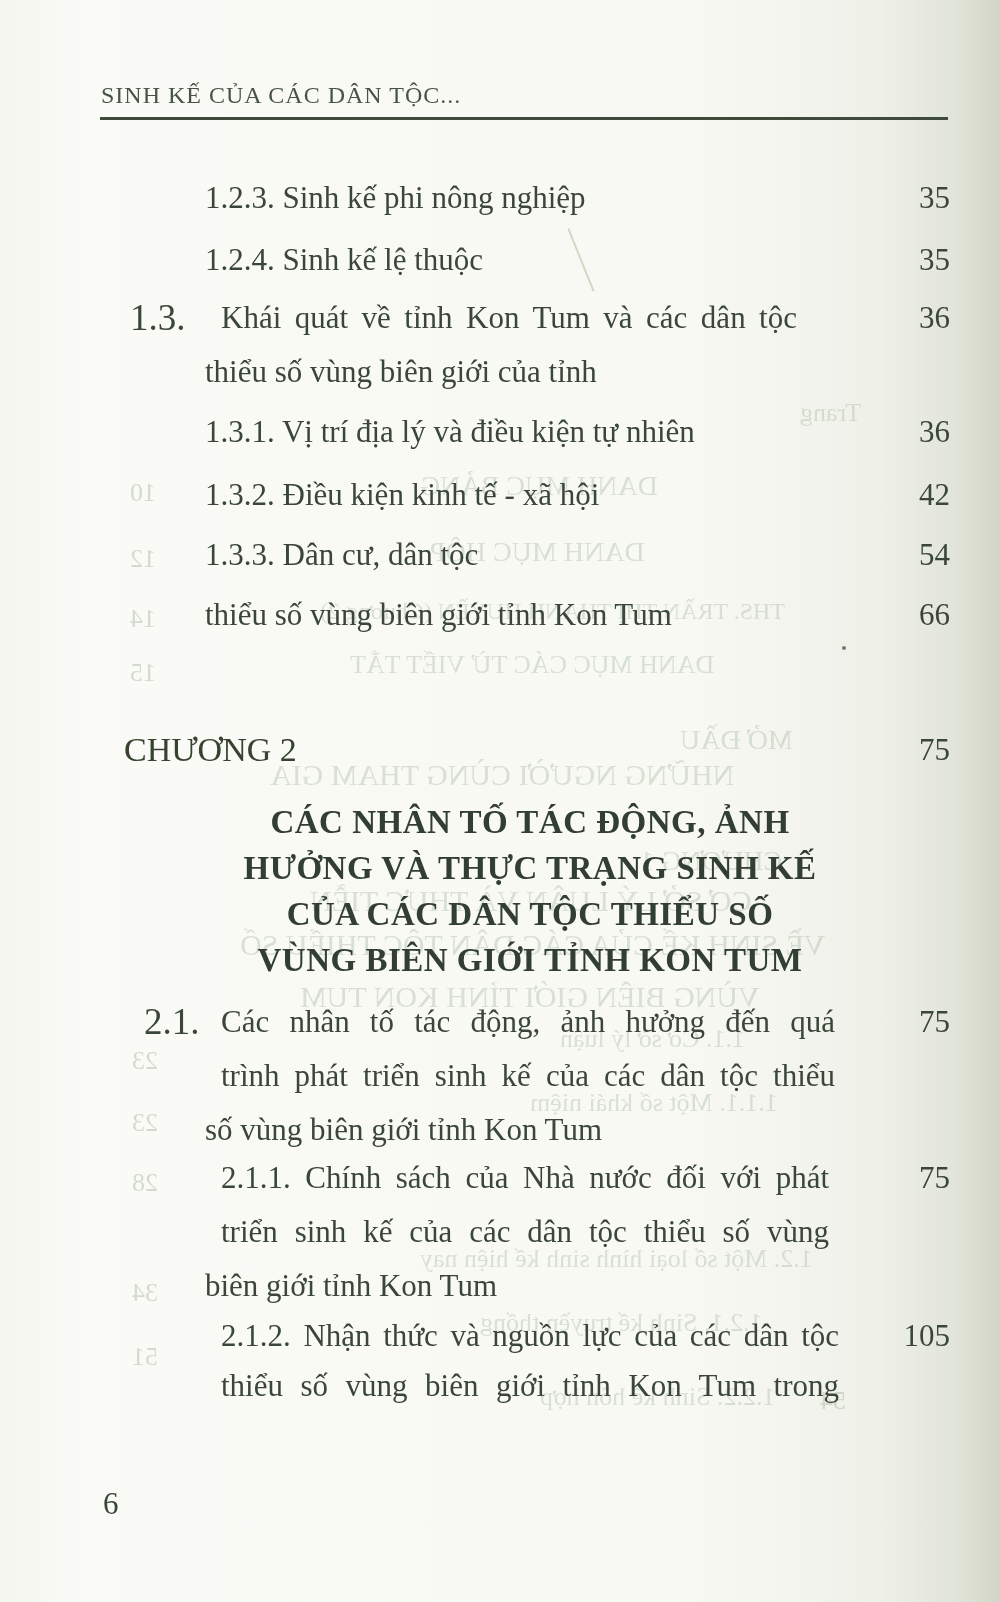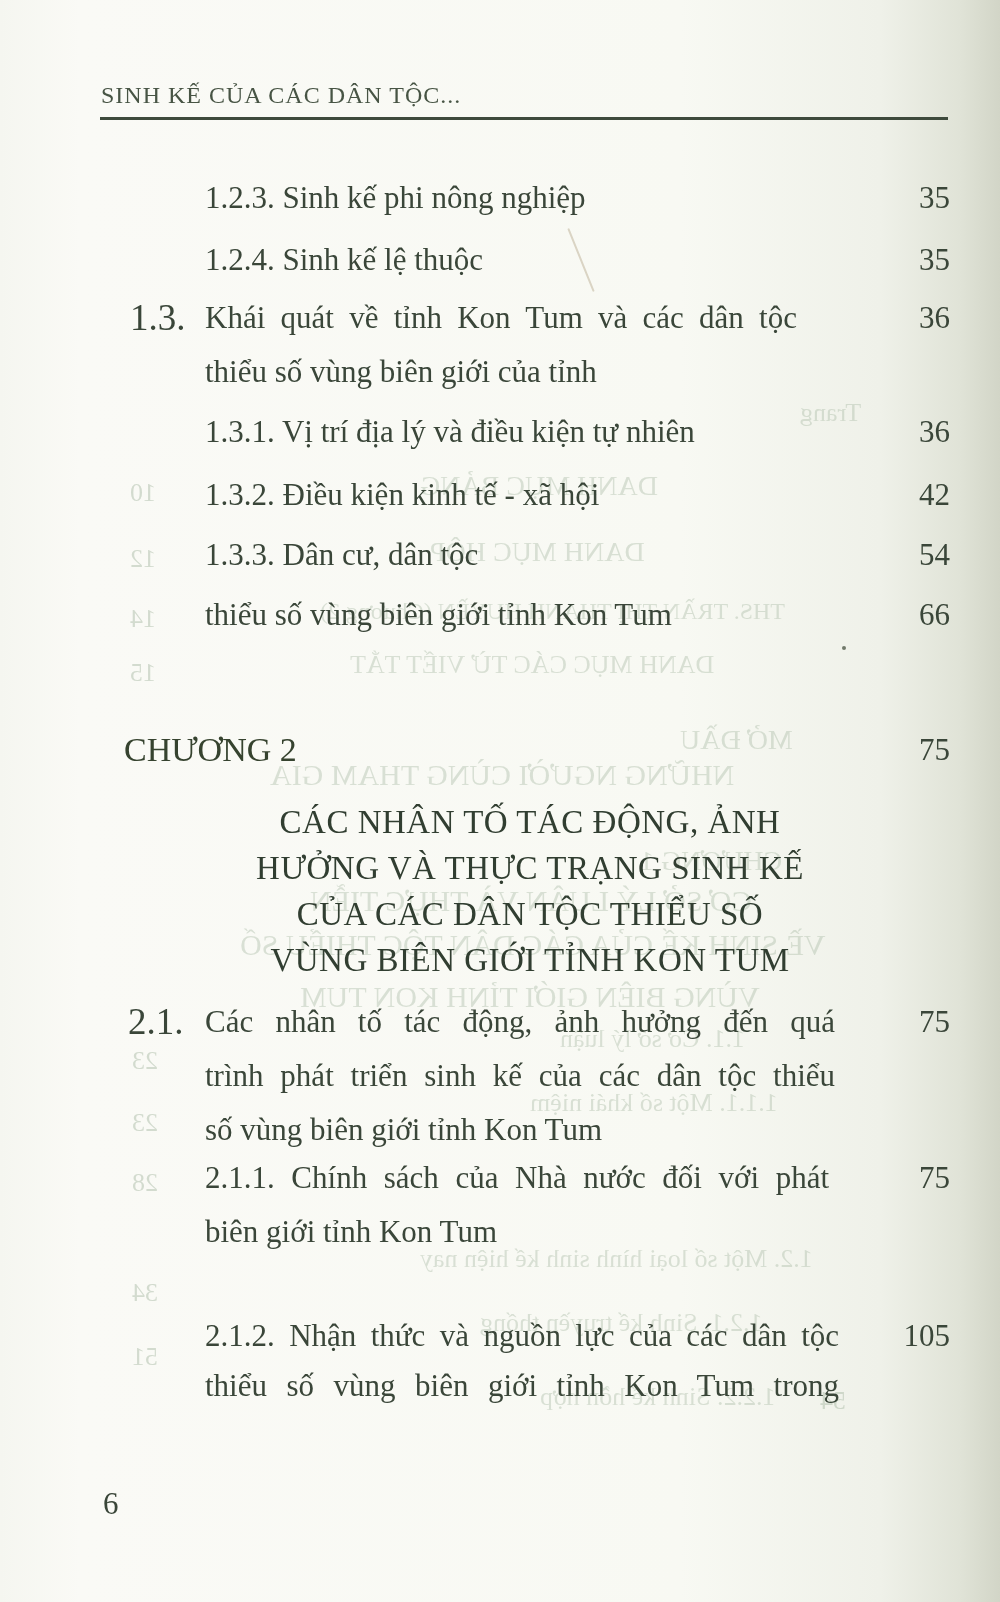--- a/index.html
+++ b/index.html
@@ -22,34 +22,34 @@
   .headrule{
     position:absolute;left:100px;top:117px;width:848px;height:3px;
     background:#3e4a3c;
   }
   
   .entry{position:absolute;left:0;width:1000px;}
   .entry .num-hang{position:absolute;left:130px;top:0;font-size:37px;line-height:54px;}
   .entry .txt{position:absolute;left:205px;top:0;font-size:31px;line-height:54px;}
   .entry .ln{white-space:nowrap;}
   .entry .txt.wrap .ln{white-space:normal;}
-  .just{text-align:justify;text-align-last:justify;white-space:normal !important;}
+  .just{text-align:justify;text-align-last:justify;white-space:normal !important;margin-left:16px;}
   .entry .pg{
     position:absolute;right:50px;top:0;font-size:31px;line-height:54px;
     text-align:right;min-width:80px;
   }
   .lh50 .num-hang,.lh50 .txt,.lh50 .pg{line-height:50px;}
   
   .chap-label{
     position:absolute;left:124px;top:728px;width:800px;
     text-align:left;font-size:34px;line-height:44px;color:#36432f;
   }
   .chap-title{
     position:absolute;left:130px;top:799px;width:800px;
-    text-align:center;font-weight:normal;font-size:33px;line-height:46px;
+    text-align:center;font-weight:bold;font-size:33px;line-height:46px;
     color:#313e31;letter-spacing:.5px;
   }
   .chap-pg{
     position:absolute;right:50px;top:728px;font-size:31px;line-height:44px;
     text-align:right;min-width:80px;
   }
   
   .folio{position:absolute;left:103px;top:1486px;font-size:31px;}
   
   .ghost{
@@ -163,32 +163,33 @@
   <div class="chap-label">CHƯƠNG 2</div>
   <div class="chap-pg">75</div>
   <div class="chap-title">
     <div>CÁC NHÂN TỐ TÁC ĐỘNG, ẢNH</div>
     <div>HƯỞNG VÀ THỰC TRẠNG SINH KẾ</div>
     <div>CỦA CÁC DÂN TỘC THIỂU SỐ</div>
     <div>VÙNG BIÊN GIỚI TỈNH KON TUM</div>
   </div>
 
   <div class="entry" style="top:995px;">
-    <div class="num-hang" style="left:128px;">2.1.</div>
+    <div class="num-hang" style="left:144px;">2.1.</div>
     <div class="txt wrap" style="width:630px;">
       <div class="ln just">Các nhân tố tác động, ảnh hưởng đến quá</div>
       <div class="ln just">trình phát triển sinh kế của các dân tộc thiểu</div>
       <div class="ln">số vùng biên giới tỉnh Kon Tum</div>
     </div>
     <div class="pg">75</div>
   </div>
 
   <div class="entry" style="top:1151px;">
     <div class="txt wrap" style="width:624px;">
       <div class="ln just"><span>2.1.1.</span> <span>Chính sách của Nhà nước đối với phát</span></div>
+      <div class="ln just">triển sinh kế của các dân tộc thiểu số vùng</div>
       <div class="ln">biên giới tỉnh Kon Tum</div>
     </div>
     <div class="pg">75</div>
   </div>
 
   <div class="entry lh50" style="top:1311px;">
     <div class="txt wrap" style="width:634px;">
       <div class="ln just"><span>2.1.2.</span> <span>Nhận thức và nguồn lực của các dân tộc</span></div>
       <div class="ln just">thiểu số vùng biên giới tỉnh Kon Tum trong</div>
     </div>

